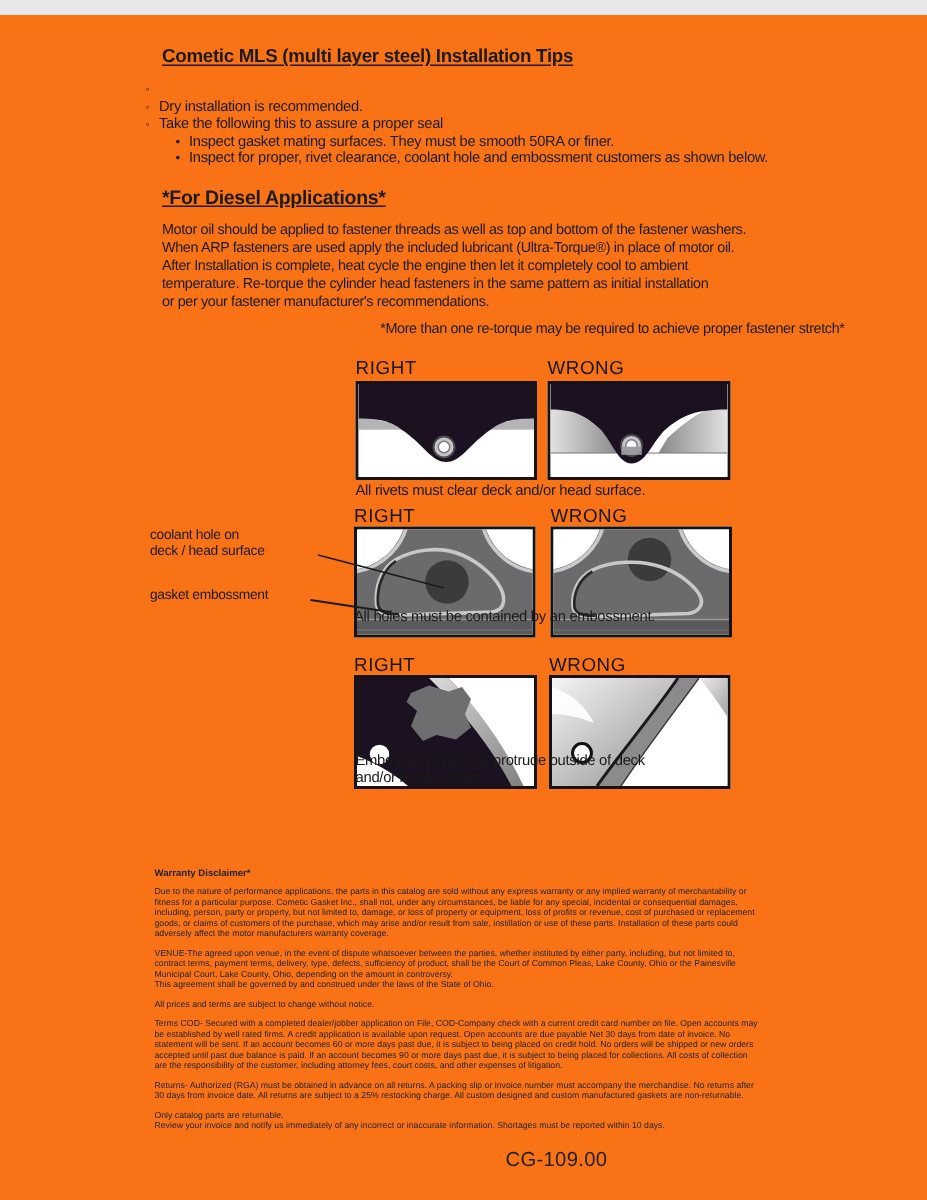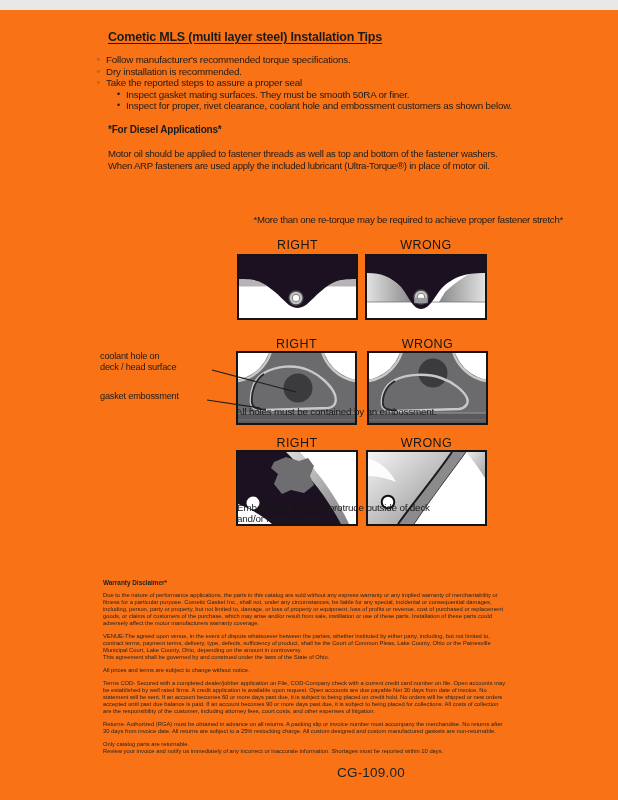--- a/index.html
+++ b/index.html
@@ -6,67 +6,69 @@
   #page{position:relative;width:618px;height:800px;background:#f97316;margin:10px auto;
         font-family:"Liberation Sans","DejaVu Sans",sans-serif;color:#1b1b1b;overflow:hidden;}
   .abs{position:absolute;}
   .title{left:108px;top:20px;font-size:12.5px;font-weight:bold;letter-spacing:-.2px;
          text-decoration:underline;text-underline-offset:2px;}
   .bullets{left:97px;top:44px;font-size:9.8px;letter-spacing:-.2px;}
   .b-row{display:flex;line-height:11.6px;}
   .b-row .mk{width:9px;font-size:8px;line-height:11.6px;}
   .b-row.sub{margin-left:20px;}
   .b-row.sub .mk{font-size:9px;}
-  .diesel-h{left:108px;top:114px;font-size:10px;font-weight:bold;letter-spacing:-.2px;}
+  .diesel-h{left:108px;top:114px;font-size:13px;font-weight:bold;letter-spacing:-.2px;text-decoration:underline;}
   .para{left:108px;width:455px;font-size:9.6px;line-height:12.1px;letter-spacing:-.25px;white-space:pre-line;}
   .p1{top:138px;} .p2{top:162px;} .p3{top:204px;text-align:right;}
-  .dlabel{font-size:12.5px;letter-spacing:.4px;text-align:center;color:#161616;}
+  .dlabel{font-size:12.5px;letter-spacing:.4px;color:#161616;}
   .panel{position:absolute;border:2px solid #141414;background:#fff;box-sizing:border-box;}
   .panel svg{display:block;width:100%;height:100%;}
   .caption{font-size:9.9px;letter-spacing:-.2px;white-space:pre-line;line-height:11px;}
   .sidelabel{font-size:9.2px;letter-spacing:-.2px;text-align:left;line-height:10.6px;white-space:pre-line;}
   .overlay{position:absolute;z-index:5;pointer-events:none;}
   .legal{left:103px;top:569px;width:500px;font-size:5.8px;line-height:7px;color:#232323;letter-spacing:0;}
   .legal h4{margin:0 0 6px 0;font-size:6.4px;}
   .legal p{margin:0 0 6px 0;white-space:pre-line;}
   .pagecode{left:337px;top:755px;width:160px;text-align:left;font-size:13.5px;letter-spacing:.2px;color:#222;}
 </style>
 </head>
 <body>
 
 <div id="page">
 
   <div class="abs title">Cometic MLS (multi layer steel) Installation Tips</div>
 
   <div class="abs bullets">
     <div class="b-row">
         <span class="mk">◦</span>
-        <span>Follow manufacturer's recommended torque specifications.</span>
       </div>
     <div class="b-row">
         <span class="mk">◦</span>
         <span>Dry installation is recommended.</span>
       </div>
     <div class="b-row">
         <span class="mk">◦</span>
-        <span>Take the reported steps to assure a proper seal</span>
+        <span>Take the following this to assure a proper seal</span>
       </div>
     <div class="b-row sub">
         <span class="mk">•</span>
         <span>Inspect gasket mating surfaces.  They must be smooth 50RA or finer.</span>
       </div>
     <div class="b-row sub">
         <span class="mk">•</span>
         <span>Inspect for proper, rivet clearance, coolant hole and embossment customers as shown below.</span>
       </div>
   </div>
 
   <div class="abs diesel-h">*For Diesel Applications*</div>
   <div class="abs para p1">Motor oil should be applied to fastener threads as well as top and bottom of the fastener washers.
 When ARP fasteners are used apply the included lubricant (Ultra-Torque®) in place of motor oil.</div>
+  <div class="abs para p2">After Installation is complete, heat cycle the engine then let it completely cool to ambient
+temperature. Re-torque the cylinder head fasteners in the same pattern as initial installation
+or per your fastener manufacturer's recommendations.</div>
   <div class="abs para p3">*More than one re-torque may be required to achieve proper fastener stretch*</div>
 
   <div class="abs dlabel" style="left:237px;top:228px;width:121px;">RIGHT</div>
   <div class="abs dlabel" style="left:365px;top:228px;width:122px;">WRONG</div>
 
   <div class="panel" style="left:237px;top:244px;width:121px;height:66px;">
     <svg viewBox="0 0 117 62" preserveAspectRatio="none">
       <rect x="0" y="0" width="117" height="62" fill="#ffffff"></rect>
       <line x1="0" y1="30" x2="117" y2="30" stroke="#9a9a9a" stroke-width="0.7"></line>
       <path d="M0,21 L0,30 L40,30 Z" fill="#b4b4b6"></path>
@@ -91,20 +93,21 @@
       <rect x="0" y="0" width="118" height="62" fill="#ffffff"></rect>
       <path d="M0,12 C16,16 28,25 40,36 L46,46 L0,46 Z" fill="url(#gwl)"></path>
       <path d="M118,12 C102,16 90,25 78,36 L72,46 L118,46 Z" fill="url(#gwr)"></path>
       <line x1="0" y1="46" x2="118" y2="46" stroke="#777" stroke-width="0.8"></line>
       <path d="M0,0 H118 V17 C96,17 88,21 77,30 C68,38 64,53 54,53 C45,53 41,38 33,30 C23,21 16,17 0,17 Z" fill="#1c1120"></path>
       <circle cx="54" cy="41" r="7" fill="#c6c6c8" stroke="#4a4a4c" stroke-width="1.3"></circle>
       <circle cx="54" cy="41" r="3.8" fill="#ffffff" stroke="#7a7a7c" stroke-width="1"></circle>
       <rect x="47.2" y="41.8" width="13.6" height="5.4" fill="#9a9a9e" opacity="0.95"></rect>
     </svg>
   </div>
+  <div class="abs caption" style="left:237px;top:312px;">All rivets must clear deck and/or head surface.</div>
 
   <div class="abs dlabel" style="left:236px;top:327px;width:121px;">RIGHT</div>
   <div class="abs dlabel" style="left:367px;top:327px;width:121px;">WRONG</div>
 
   <div class="abs sidelabel" style="left:100px;top:341px;width:112px;">coolant hole on
 deck / head surface</div>
   <div class="abs sidelabel" style="left:100px;top:381px;width:107px;">gasket embossment</div>
 
   <div class="panel" style="left:236px;top:341px;width:121px;height:74px;">
     <svg viewBox="0 0 117 70" preserveAspectRatio="none">

